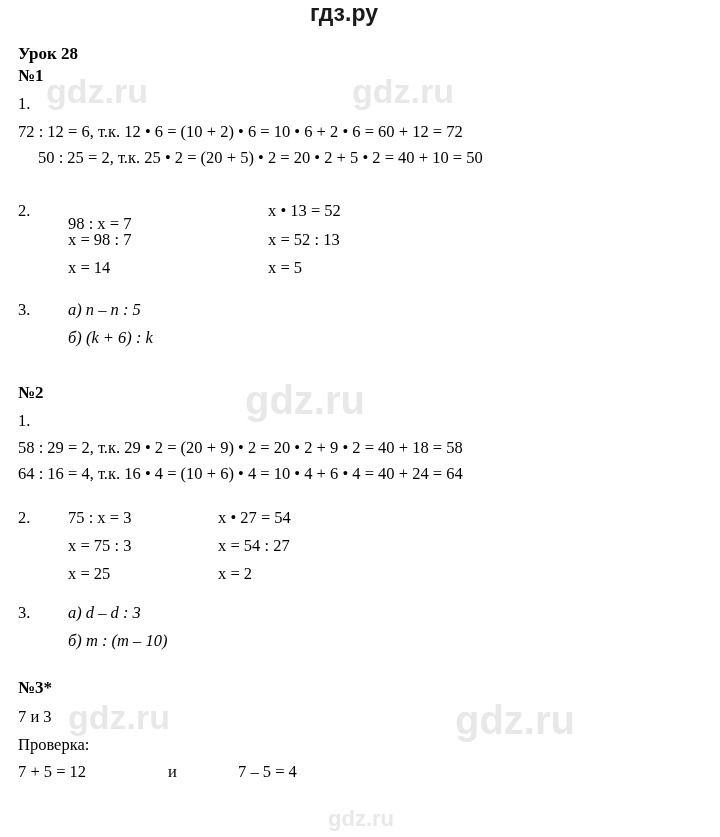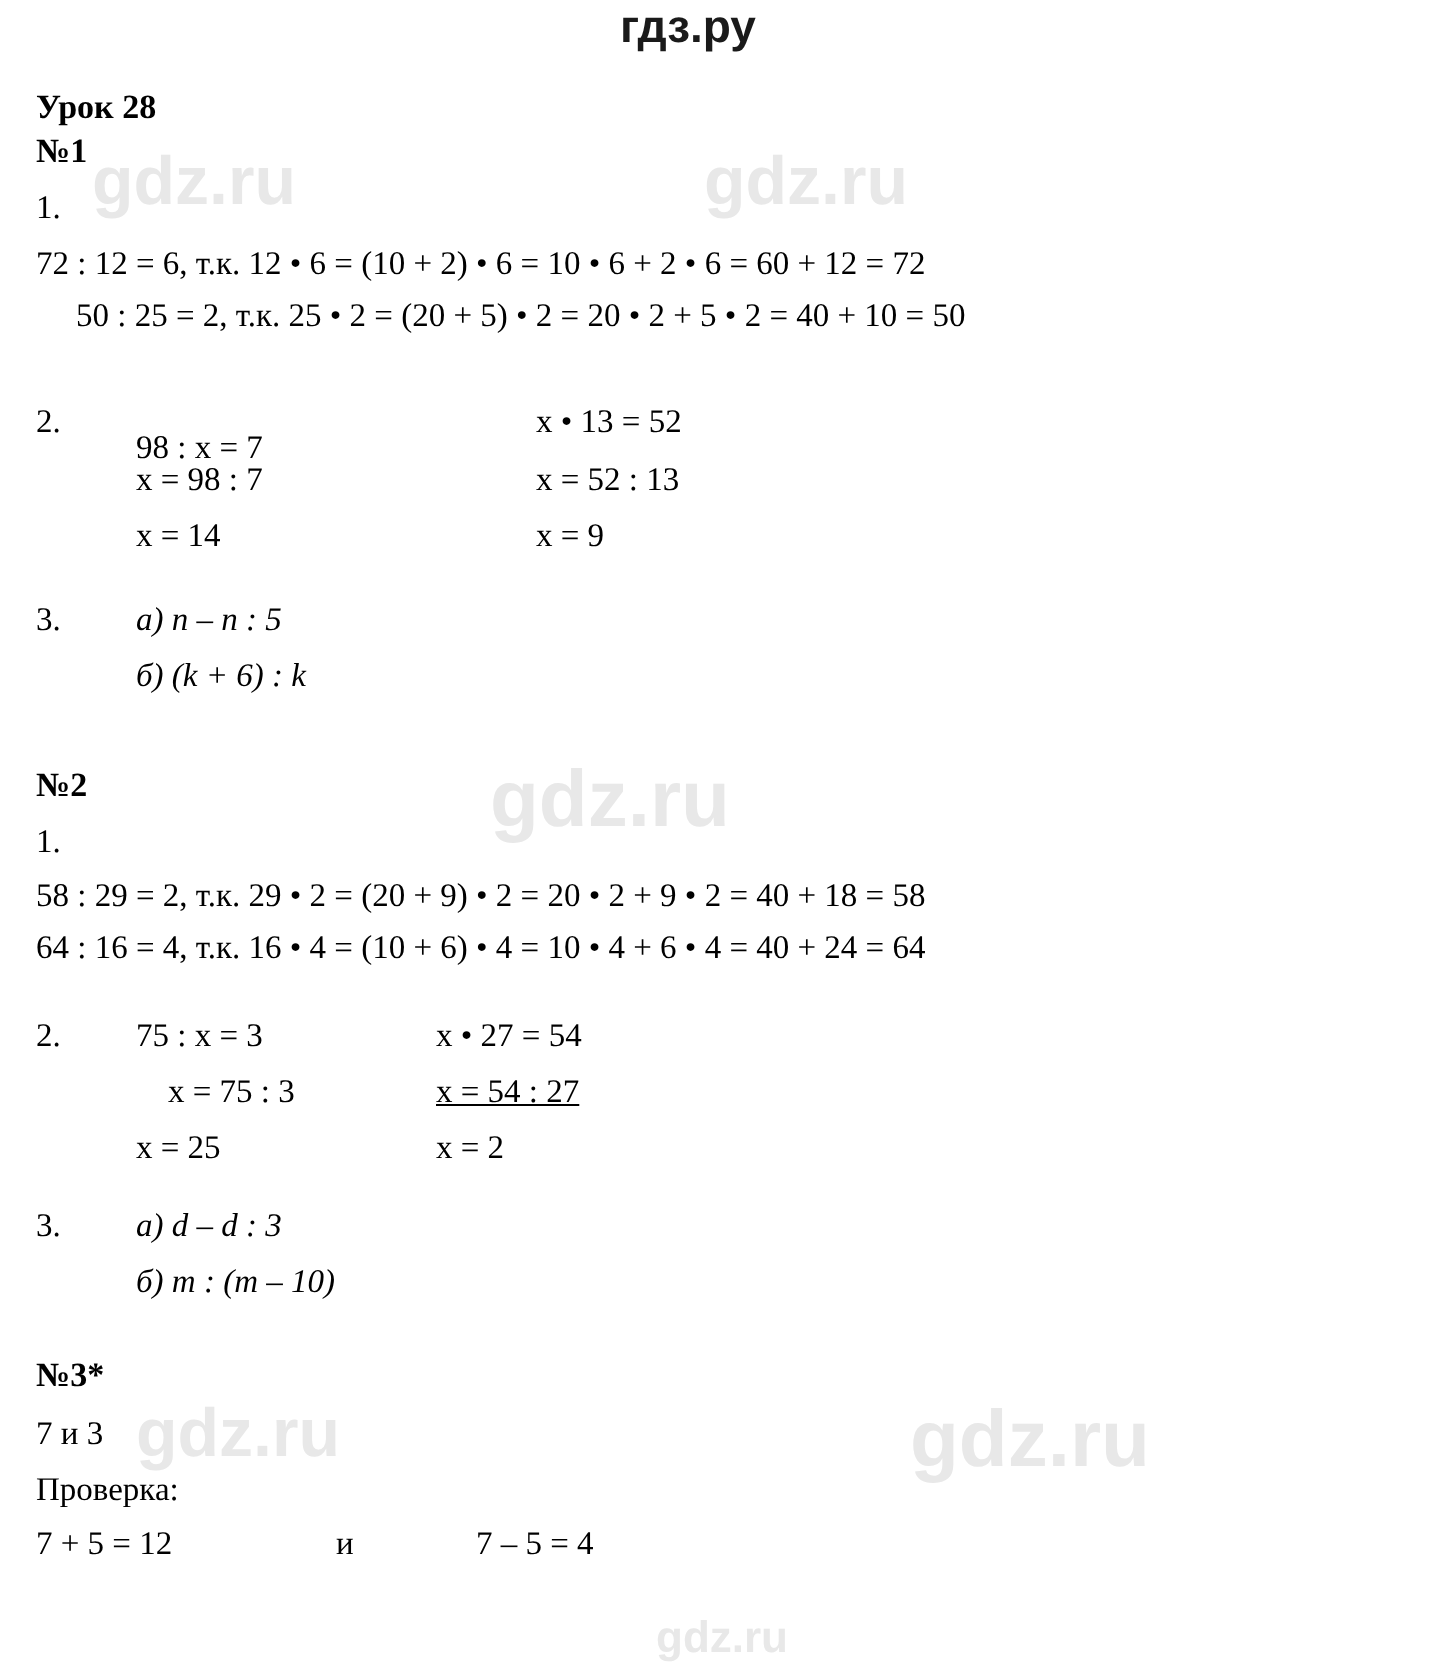--- a/index.html
+++ b/index.html
@@ -96,38 +96,38 @@
     <div class="num" style="top:94px;">1.</div>
     <div class="line" style="left:18px; top:122px;">72 : 12 = 6, т.к. 12 • 6 = (10 + 2) • 6 = 10 • 6 + 2 • 6 = 60 + 12 = 72</div>
     <div class="line" style="left:18px; top:148px;margin-left:20px;">50 : 25 = 2, т.к. 25 • 2 = (20 + 5) • 2 = 20 • 2 + 5 • 2 = 40 + 10 = 50</div>
 
     <div class="num" style="top:201px;">2.</div>
     <div class="line" style="left:68px; top:214px;">98 : х = 7</div>
     <div class="line" style="left:68px; top:230px;">х = 98 : 7</div>
     <div class="line" style="left:68px; top:258px;">х = 14</div>
     <div class="line" style="left:268px; top:201px;">х • 13 = 52</div>
     <div class="line" style="left:268px; top:230px;">х = 52 : 13</div>
-    <div class="line" style="left:268px; top:258px;">х = 9</div>
+    <div class="line" style="left:268px; top:258px;">х = 5</div>
 
     <div class="num" style="top:300px;">3.</div>
     <div class="line it" style="left:68px; top:300px;">а) n – n : 5</div>
     <div class="line it" style="left:68px; top:328px;">б) (k + 6) : k</div>
 
     <div class="task-head" style="top:383px;">№2</div>
 
     <div class="num" style="top:411px;">1.</div>
     <div class="line" style="left:18px; top:438px;">58 : 29 = 2, т.к. 29 • 2 = (20 + 9) • 2 = 20 • 2 + 9 • 2 = 40 + 18 = 58</div>
     <div class="line" style="left:18px; top:464px;">64 : 16 = 4, т.к. 16 • 4 = (10 + 6) • 4 = 10 • 4 + 6 • 4 = 40 + 24 = 64</div>
 
     <div class="num" style="top:508px;">2.</div>
     <div class="line" style="left:68px; top:508px;">75 : х = 3</div>
-    <div class="line" style="left:84px; top:536px;text-align:center;">х = 75 : 3</div>
+    <div class="line" style="left:68px; top:536px;text-align:center;">х = 75 : 3</div>
     <div class="line" style="left:68px; top:564px;">х = 25</div>
     <div class="line" style="left:218px; top:508px;">х • 27 = 54</div>
-    <div class="line" style="left:218px; top:536px;text-decoration:underline;">х = 54 : 27</div>
+    <div class="line" style="left:218px; top:536px;">х = 54 : 27</div>
     <div class="line" style="left:218px; top:564px;">х = 2</div>
 
     <div class="num" style="top:603px;">3.</div>
     <div class="line it" style="left:68px; top:603px;">а) d – d : 3</div>
     <div class="line it" style="left:68px; top:631px;">б) m : (m – 10)</div>
 
     <div class="task-head" style="top:678px;">№3*</div>
     <div class="line" style="left:18px; top:707px;">7 и 3</div>
     <div class="line" style="left:18px; top:735px;">Проверка:</div>
     <div class="line" style="left:18px; top:762px;font-family:Liberation Serif, serif;">7 + 5 = 12</div>

